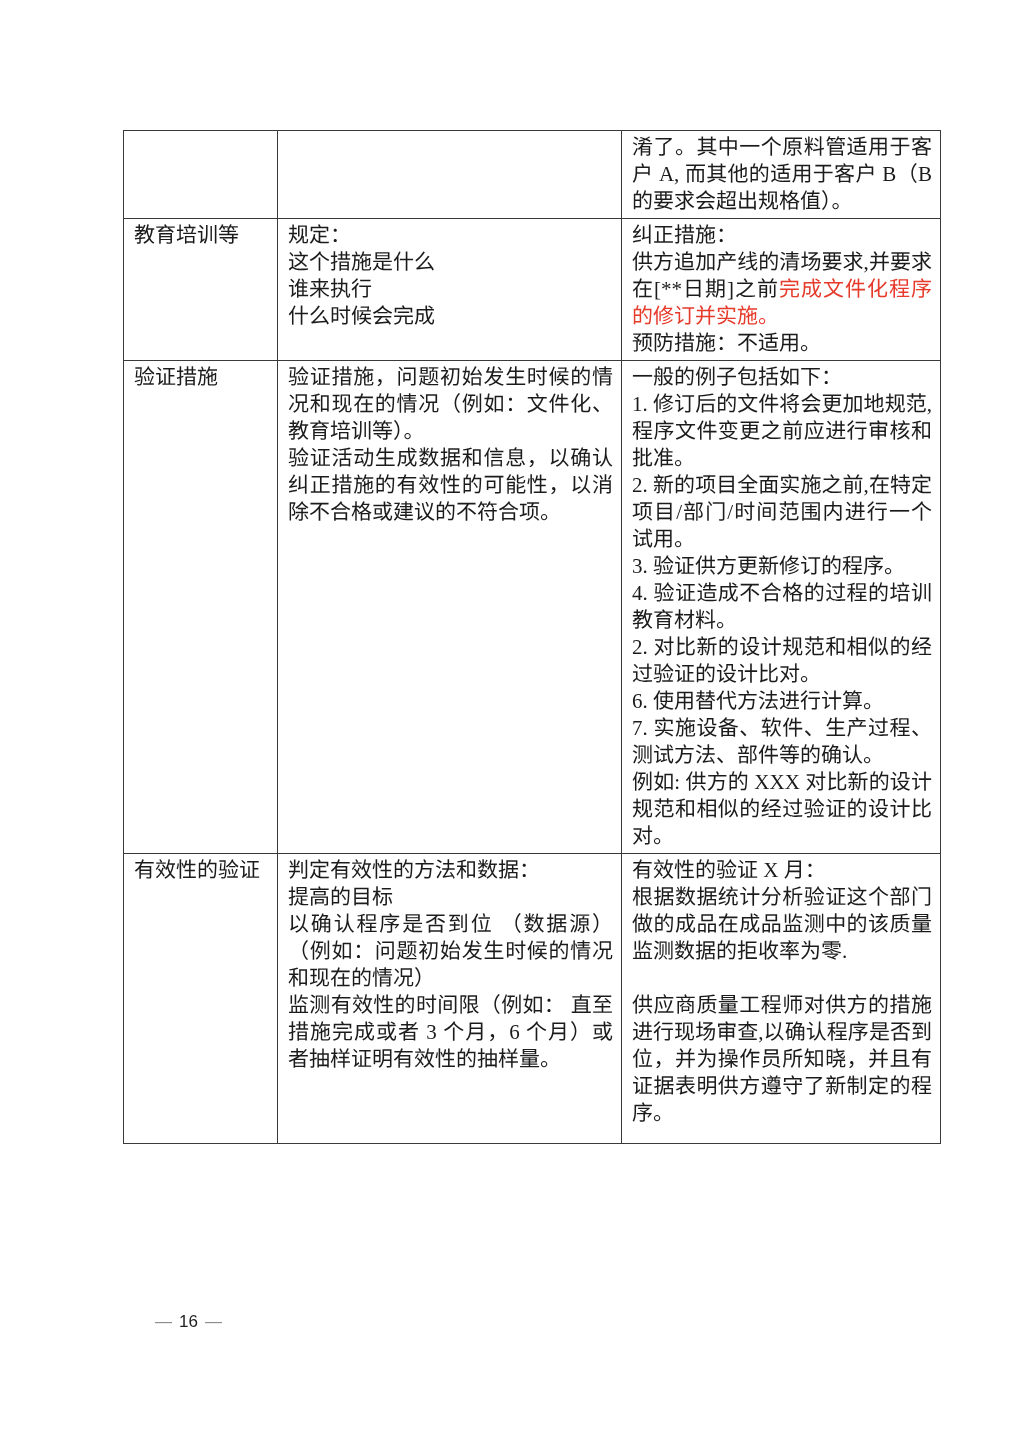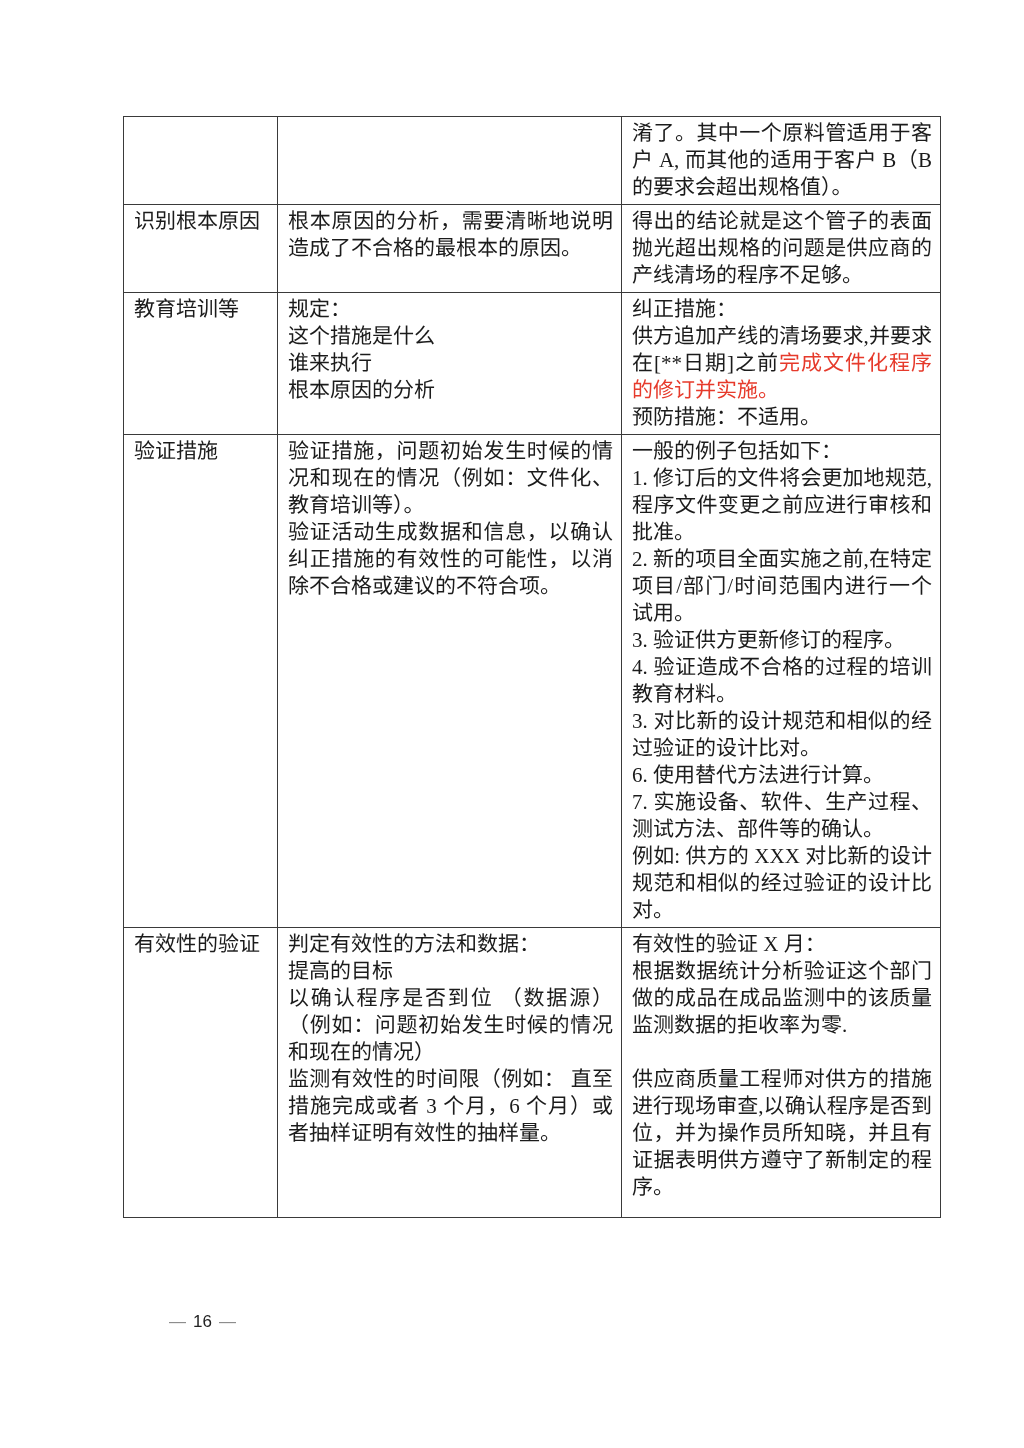--- a/index.html
+++ b/index.html
@@ -10,21 +10,21 @@
   body {
     position: relative;
     width: 1024px;
     height: 1448px;
     font-family: "Liberation Serif", serif;
     color: #1b1b1b;
   }
   .doc-table {
     position: absolute;
     left: 123px;
-    top: 116px;
+    top: 130px;
     width: 760px;
     border-collapse: collapse;
     table-layout: fixed;
   }
   .doc-table td {
     border: 1.5px solid #3a3a3a;
     vertical-align: top;
     padding: 3px 8px 3px 10px;
     font-size: 21px;
     line-height: 27px;
@@ -38,21 +38,21 @@
   tr.r3 { height: 132px; }
   tr.r4 { height: 485px; }
   tr.r5 { height: 290px; }
   .par {
     text-align: justify;
     text-justify: inter-character;
   }
   .par:empty { height: 27px; }
   .footer {
     position: absolute;
-    left: 162px;
+    left: 148px;
     top: 1312px;
     font-size: 17px;
     font-family: "Liberation Sans", sans-serif;
     color: #222222;
   }
   .footer .dash {
     color: #8a8a8a;
     margin: 0 7px;
   }
 </style>
@@ -61,40 +61,29 @@
 
 <table class="doc-table">
   <tbody>
     <tr class="r1">
       <td class="col-term"></td>
       <td class="col-req"></td>
       <td class="col-ex">
           <div class="par"><span>淆了。其中一个原料管适用于客户 A, 而其他的适用于客户 B（B 的要求会超出规格值）。</span></div>
         </td>
     </tr>
-    <tr class="r2">
-      <td class="col-term">
-          <div class="par"><span>识别根本原因</span></div>
-        </td>
-      <td class="col-req">
-          <div class="par"><span>根本原因的分析，需要清晰地说明造成了不合格的最根本的原因。</span></div>
-        </td>
-      <td class="col-ex">
-          <div class="par"><span>得出的结论就是这个管子的表面抛光超出规格的问题是供应商的产线清场的程序不足够。</span></div>
-        </td>
-    </tr>
     <tr class="r3">
       <td class="col-term">
           <div class="par"><span>教育培训等</span></div>
         </td>
       <td class="col-req">
           <div class="par"><span>规定：</span></div>
           <div class="par"><span>这个措施是什么</span></div>
           <div class="par"><span>谁来执行</span></div>
-          <div class="par"><span>根本原因的分析</span></div>
+          <div class="par"><span>什么时候会完成</span></div>
         </td>
       <td class="col-ex">
           <div class="par"><span>纠正措施：</span></div>
           <div class="par"><span>供方追加产线的清场要求,并要求在[**日期]之前</span><span style="color: rgb(230, 58, 43);">完成文件化程序的修订并实施。</span></div>
           <div class="par"><span>预防措施：不适用。</span></div>
         </td>
     </tr>
     <tr class="r4">
       <td class="col-term">
           <div class="par"><span>验证措施</span></div>
@@ -102,21 +91,21 @@
       <td class="col-req">
           <div class="par"><span>验证措施，问题初始发生时候的情况和现在的情况（例如：文件化、教育培训等）。</span></div>
           <div class="par"><span>验证活动生成数据和信息，以确认纠正措施的有效性的可能性，以消除不合格或建议的不符合项。</span></div>
         </td>
       <td class="col-ex">
           <div class="par"><span>一般的例子包括如下：</span></div>
           <div class="par"><span>1. 修订后的文件将会更加地规范,程序文件变更之前应进行审核和批准。</span></div>
           <div class="par"><span>2. 新的项目全面实施之前,在特定项目/部门/时间范围内进行一个试用。</span></div>
           <div class="par"><span>3. 验证供方更新修订的程序。</span></div>
           <div class="par"><span>4. 验证造成不合格的过程的培训教育材料。</span></div>
-          <div class="par"><span>3. 对比新的设计规范和相似的经过验证的设计比对。</span></div>
+          <div class="par"><span>2. 对比新的设计规范和相似的经过验证的设计比对。</span></div>
           <div class="par"><span>6. 使用替代方法进行计算。</span></div>
           <div class="par"><span>7. 实施设备、软件、生产过程、测试方法、部件等的确认。</span></div>
           <div class="par"><span>例如: 供方的 XXX 对比新的设计规范和相似的经过验证的设计比对。</span></div>
         </td>
     </tr>
     <tr class="r5">
       <td class="col-term">
           <div class="par"><span>有效性的验证</span></div>
         </td>
       <td class="col-req">

